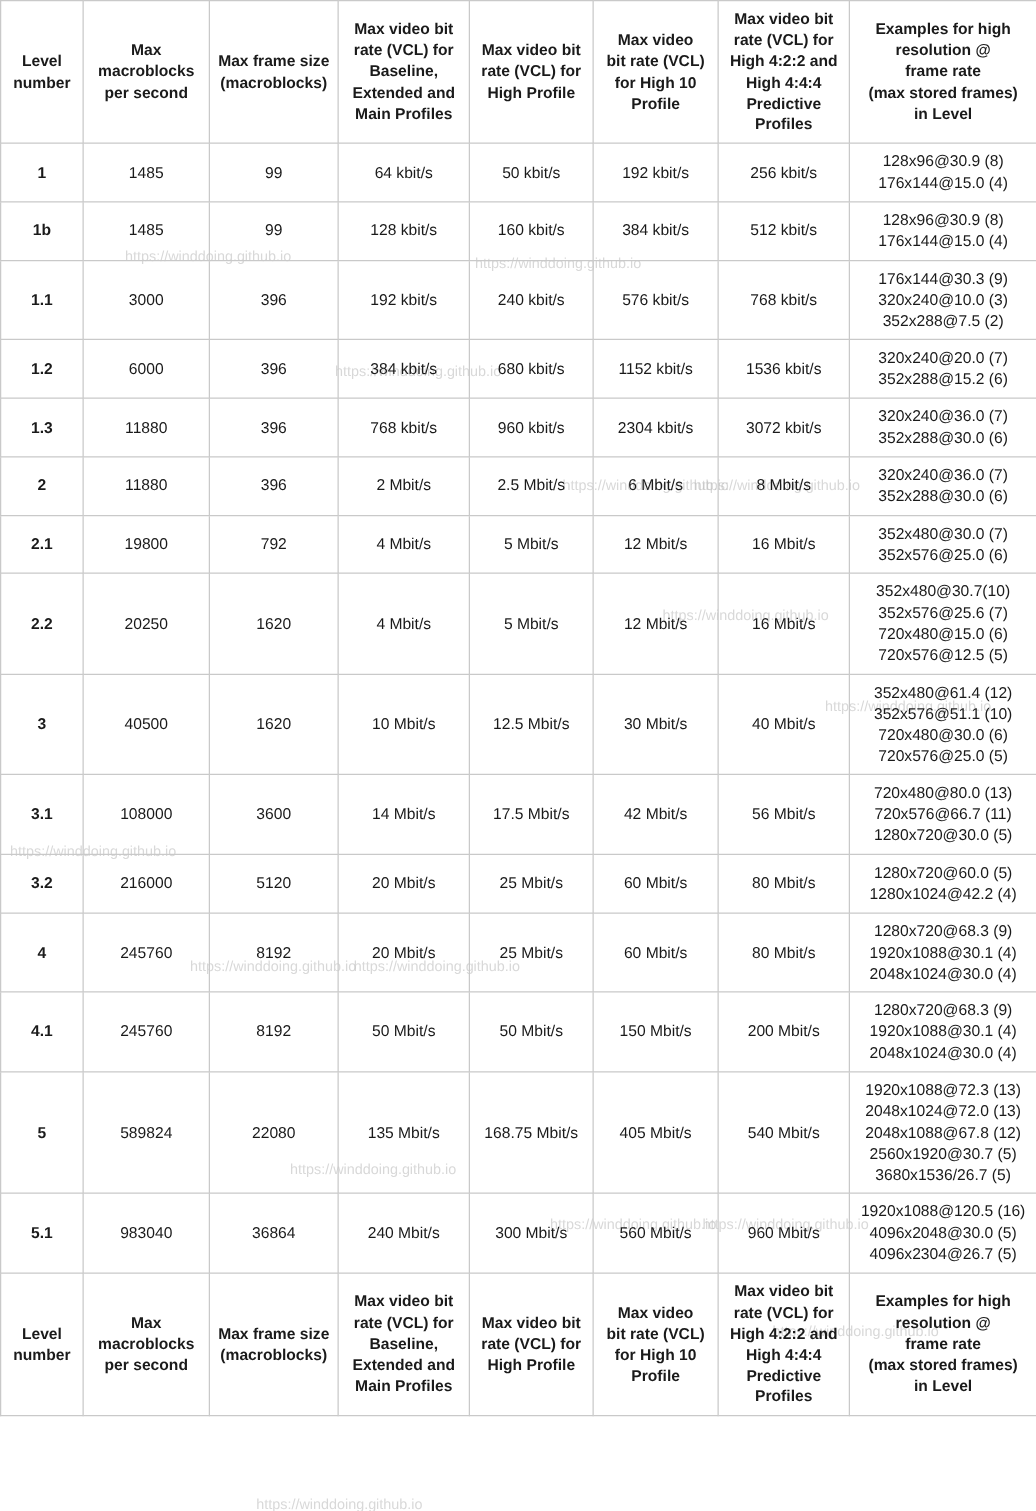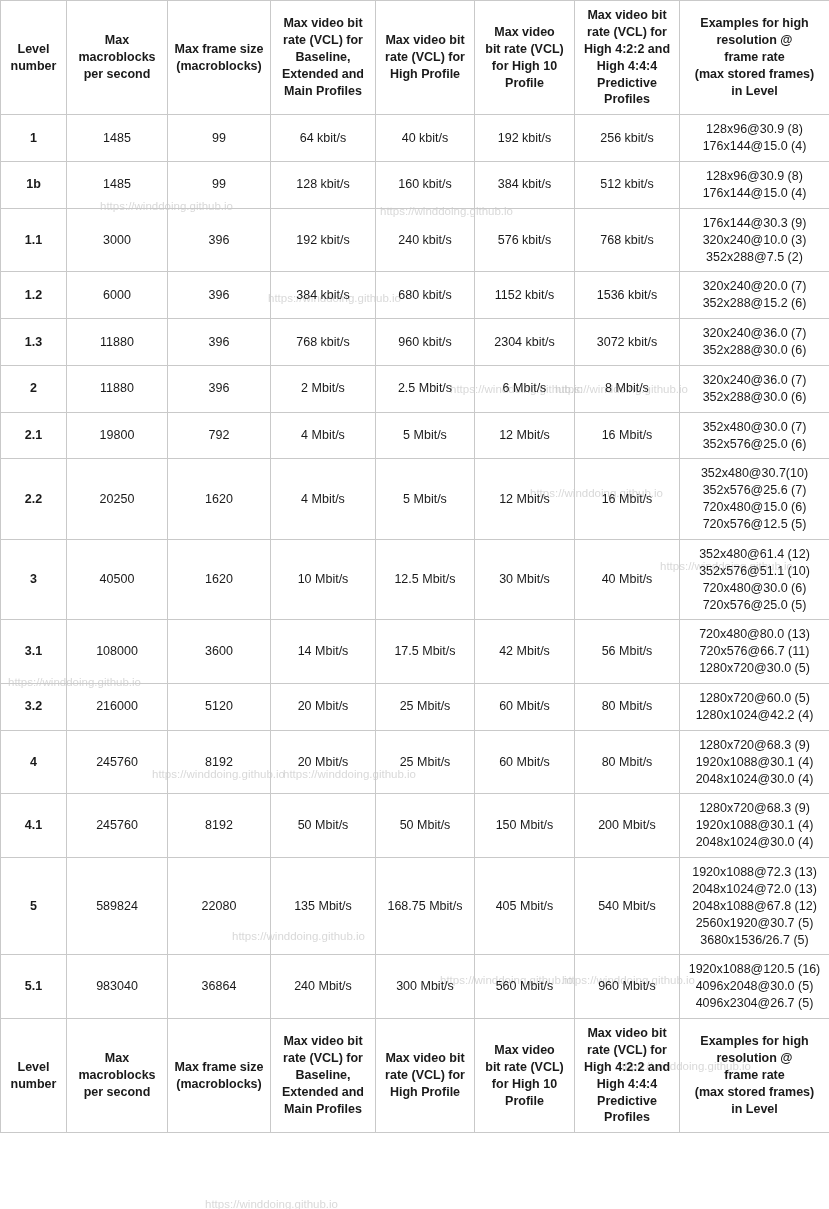--- a/index.html
+++ b/index.html
@@ -133,21 +133,21 @@
 (max stored frames)
 in Level</th>
     </tr>
   </thead>
   <tbody id="table-body">
       <tr>
         <td class="cell-level">1</td>
         <td>1485</td>
         <td>99</td>
         <td>64 kbit/s</td>
-        <td>40 kbit/s</td>
+        <td>50 kbit/s</td>
         <td>192 kbit/s</td>
         <td>256 kbit/s</td>
         <td class="cell-examples" style="white-space: pre-line;">128x96@30.9 (8)
 176x144@15.0 (4)</td>
       </tr>
       <tr>
         <td class="cell-level">1b</td>
         <td>1485</td>
         <td>99</td>
         <td>128 kbit/s</td>

